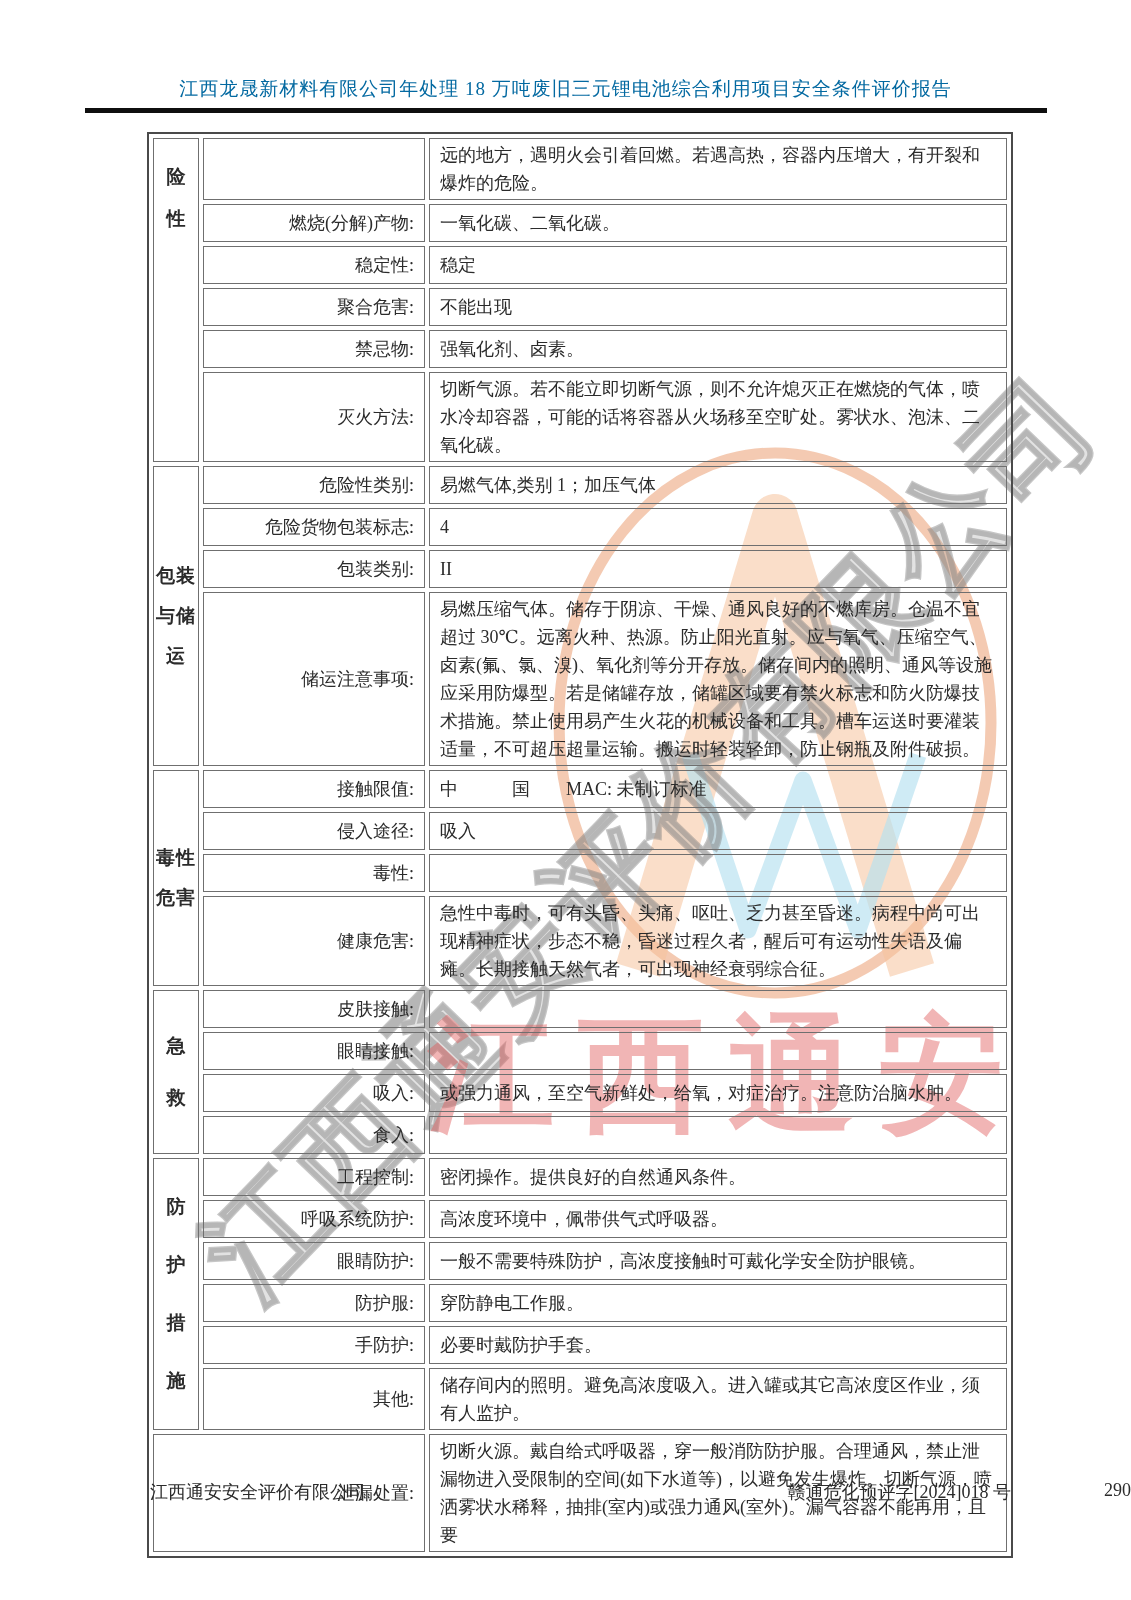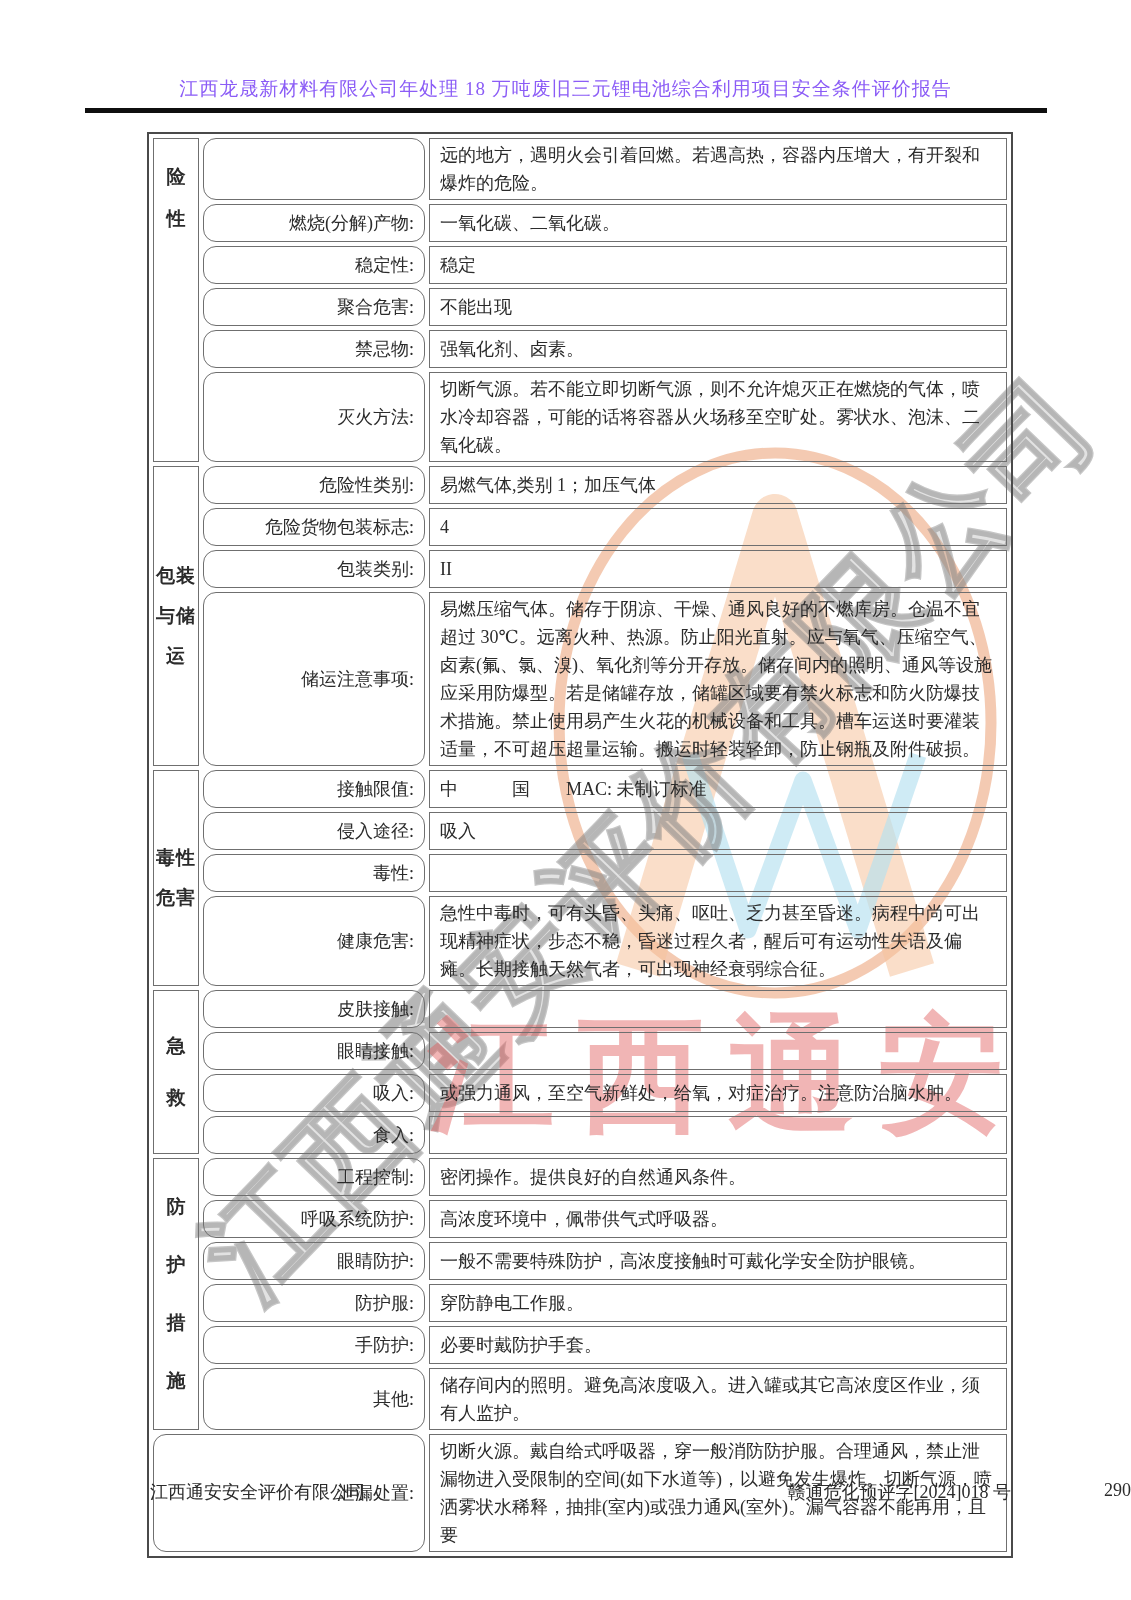--- a/index.html
+++ b/index.html
@@ -7,21 +7,21 @@
     position:relative;
     width:1131px;height:1600px;
     background:#ffffff;
     overflow:hidden;
     font-family:"Liberation Serif","DejaVu Serif",serif;
     color:#2b2b2b;
   }
   
   .page-title{
     position:absolute;top:76px;left:0;width:100%;
-    text-align:center;font-size:19px;letter-spacing:1px;color:#8b5cf6;
+    text-align:center;font-size:19px;letter-spacing:1px;color:#0369a1;
   }
   .header-rule{
     position:absolute;top:108px;left:85px;width:962px;height:5px;
     background:#0f0f0f;
   }
   
   #wm{position:absolute;inset:0;z-index:0;pointer-events:none;overflow:hidden;}
   .wm-diag{
     position:absolute;left:-100px;top:758px;width:1500px;
     text-align:center;white-space:nowrap;
@@ -64,21 +64,20 @@
     width:40px;margin:0 auto;word-break:break-all;line-height:40px;letter-spacing:1px;
   }
   td.sec-top{vertical-align:top;padding-top:10px;}
   .vchar{display:block;}
   .sec-top .vchar{margin:14px 0;}
   .sec-spread-md .vchar{margin:24px 0;}
   .sec-spread-lg .vchar{margin:30px 0;}
   td.label{
     width:222px;text-align:right;
     padding:2px 10px 2px 4px;
-    border-radius:13px;
   }
   td.content{
     text-align:left;padding:2px 10px;
     white-space:pre-wrap;
   }
   
   .footer{position:absolute;top:1480px;left:0;width:100%;font-size:18px;z-index:1;}
   .footer .f-left{position:absolute;left:150px;top:0;}
   .footer .f-center{position:absolute;left:0;top:0;width:100%;text-align:right;}
   .footer .f-right{position:absolute;right:120px;top:0;}

